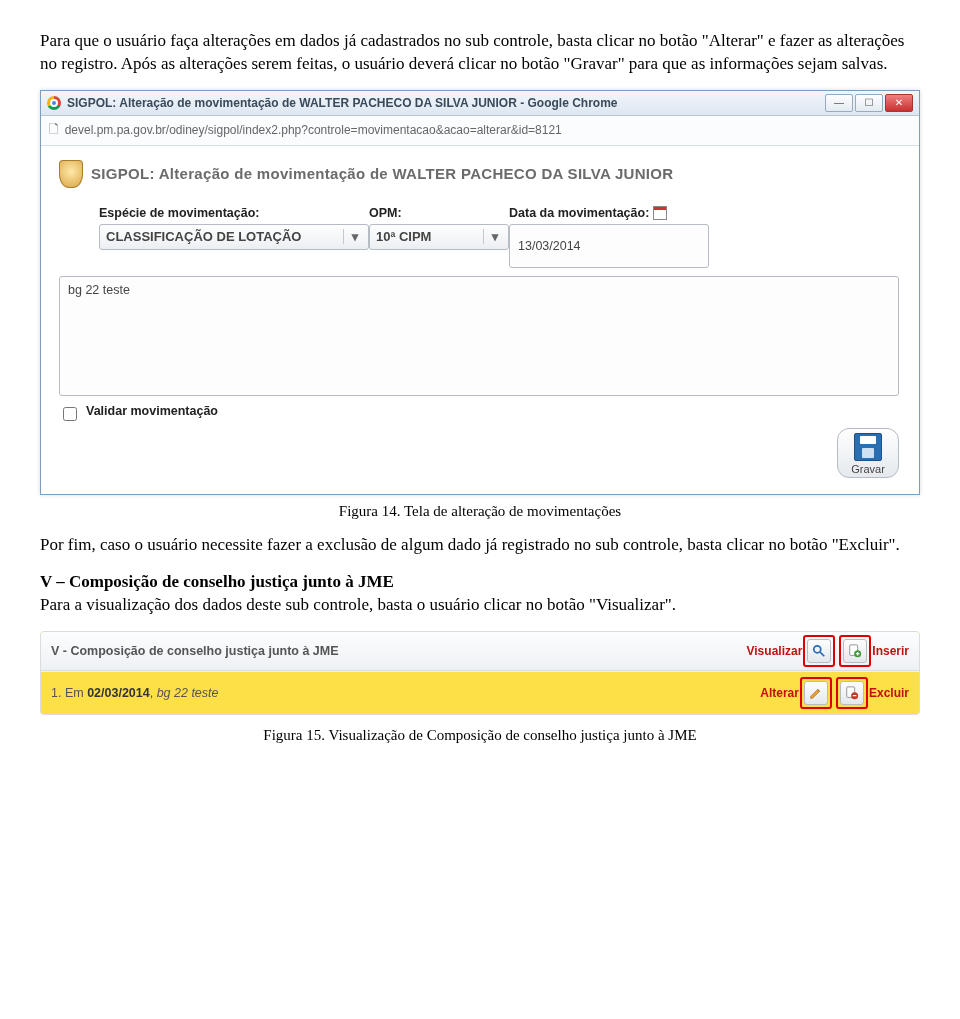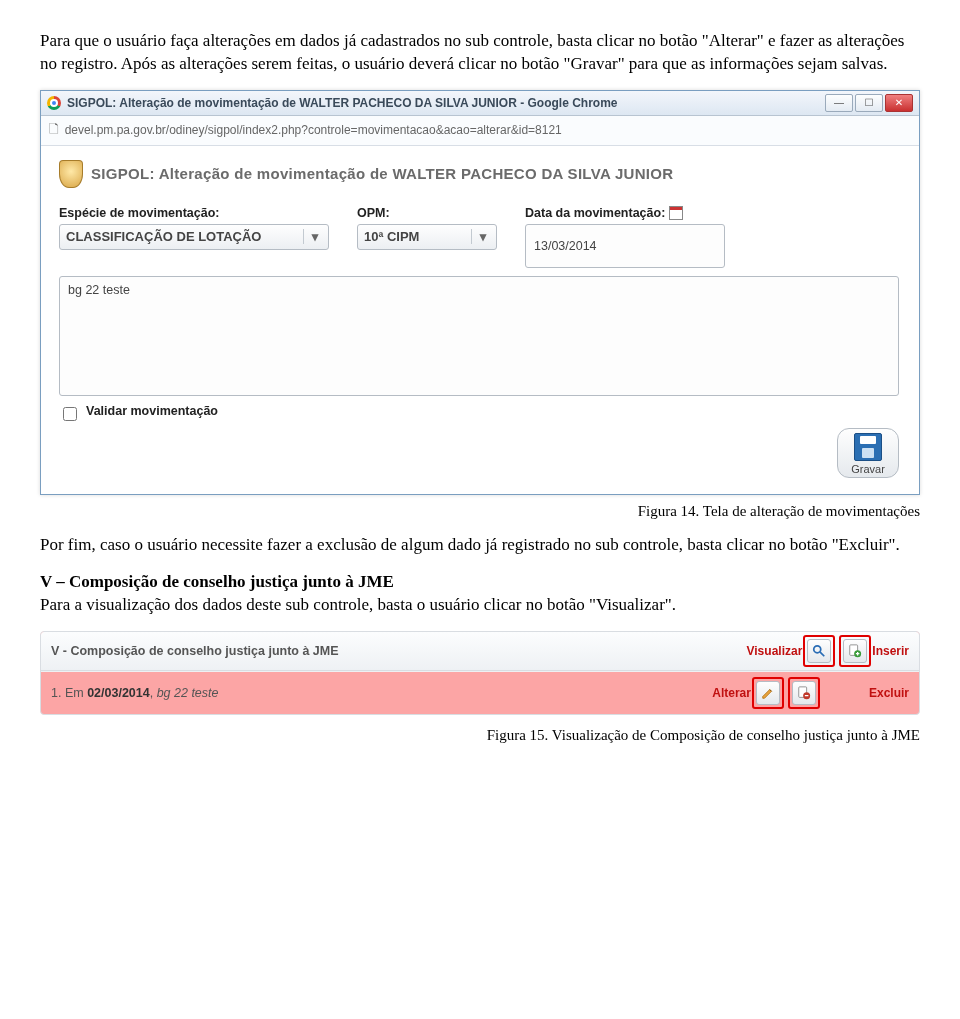--- a/index.html
+++ b/index.html
@@ -6,21 +6,21 @@
     font-family: "Times New Roman", Times, serif;
     font-size: 17px;
     color: #000;
     margin: 0;
     padding: 30px 40px;
     background: #fff;
     width: 960px;
     box-sizing: border-box;
   }
   .para { margin: 0 0 14px 0; line-height: 1.35; }
-  .caption { text-align: right; font-size: 15px; margin: 4px 0 14px 0; }
+  .caption { text-align: center; font-size: 15px; margin: 4px 0 14px 0; }
   .section-title { font-weight: bold; }
 
   
   .chrome-window {
     border: 1px solid #7a9ec0;
     background: linear-gradient(#e8eef6,#dbe5f0);
     margin: 6px 0 8px 0;
     font-family: "Segoe UI", Tahoma, sans-serif;
     font-size: 12px;
     color: #333;
@@ -47,21 +47,21 @@
   .page-body { background:#fff; padding:14px 20px 16px 18px; }
 
   .page-header { display:flex; align-items:center; gap:8px; margin-bottom:18px; }
   .shield {
     width:22px; height:26px;
     background: radial-gradient(circle at 50% 40%, #ffe9a8, #d9a646);
     border:1px solid #a77c2a; border-radius:4px 4px 10px 10px/4px 4px 14px 14px;
   }
   .page-header-title { font-size:15px; color:#6b6b6b; font-weight:bold; letter-spacing:0.3px; }
 
-  .form-row { display:flex; gap:28px; margin-bottom:8px; }
+  .form-row { display:flex; margin-bottom:8px;margin-left:40px; }
   .form-group { display:flex; flex-direction:column; gap:4px; }
   .form-label { font-weight:bold; font-size:12.5px; color:#222; display:flex; align-items:center; gap:4px;}
   .combo {
     display:flex; align-items:center; justify-content:space-between;
     border:1px solid #b5bcc4; border-radius:3px; background:linear-gradient(#fefefe,#eceff2);
     height:24px; padding:0 6px; color:#444; font-size:13px;font-weight:bold;
   }
   .combo .arrow { width:14px; text-align:center; border-left:1px solid #c3cad1; margin-left:6px; padding-left:4px; color:#666; }
   .date-box {
     border:1px solid #b5bcc4; border-radius:3px; background:#fdfdfd;
@@ -86,34 +86,34 @@
   .floppy::before { content:""; position:absolute; top:2px; left:5px; right:5px; height:8px; background:#fff; border-radius:1px;}
   .floppy::after { content:""; position:absolute; bottom:2px; left:7px; width:12px; height:10px; background:#cde1f3; border-radius:1px;}
 
   .cal-icon { width:12px; height:12px; border:1px solid #888; background:#fff; position:relative; display:inline-block;}
   .cal-icon::before { content:""; position:absolute; top:0; left:0; right:0; height:3px; background:#c33; }
 
   
   .subcontrol {
     border:1px solid #d9dde2; border-radius:4px; overflow:hidden;
     font-family: "Segoe UI", Tahoma, sans-serif; font-size:12.5px; color:#444;
-    margin: 6px 0 12px 0; background:#fca5a5;
+    margin: 6px 0 12px 0; background:#fde047;
   }
   .sub-header {
     background:linear-gradient(#fcfdfe,#eef1f4);
     border-bottom:1px solid #d9dde2;
     display:flex; align-items:center; padding:6px 10px;
   }
   .sub-title { font-weight:bold; color:#555; flex:1; font-size:12.5px;}
   .action-pair { display:flex; align-items:center; gap:4px; margin-left:10px; }
   .action-label { font-weight:bold; font-size:12px; }
   .vis { color:#c01010; }
   .ins { color:#c01010; }
   .alt { color:#c01010; }
-  .exc { color:#c01010;padding-left:48px; }
+  .exc { color:#c01010; }
   .icon-btn {
     width:22px; height:22px; border:1px solid #b5bcc4; border-radius:3px;
     background:linear-gradient(#fefefe,#e4e8ec);
     display:flex; align-items:center; justify-content:center;
   }
   .red-box {
     position:relative; padding:1px;
   }
   .red-box::after {
     content:""; position:absolute; inset:-3px; border:2px solid #e00000; border-radius:3px; pointer-events:none;

